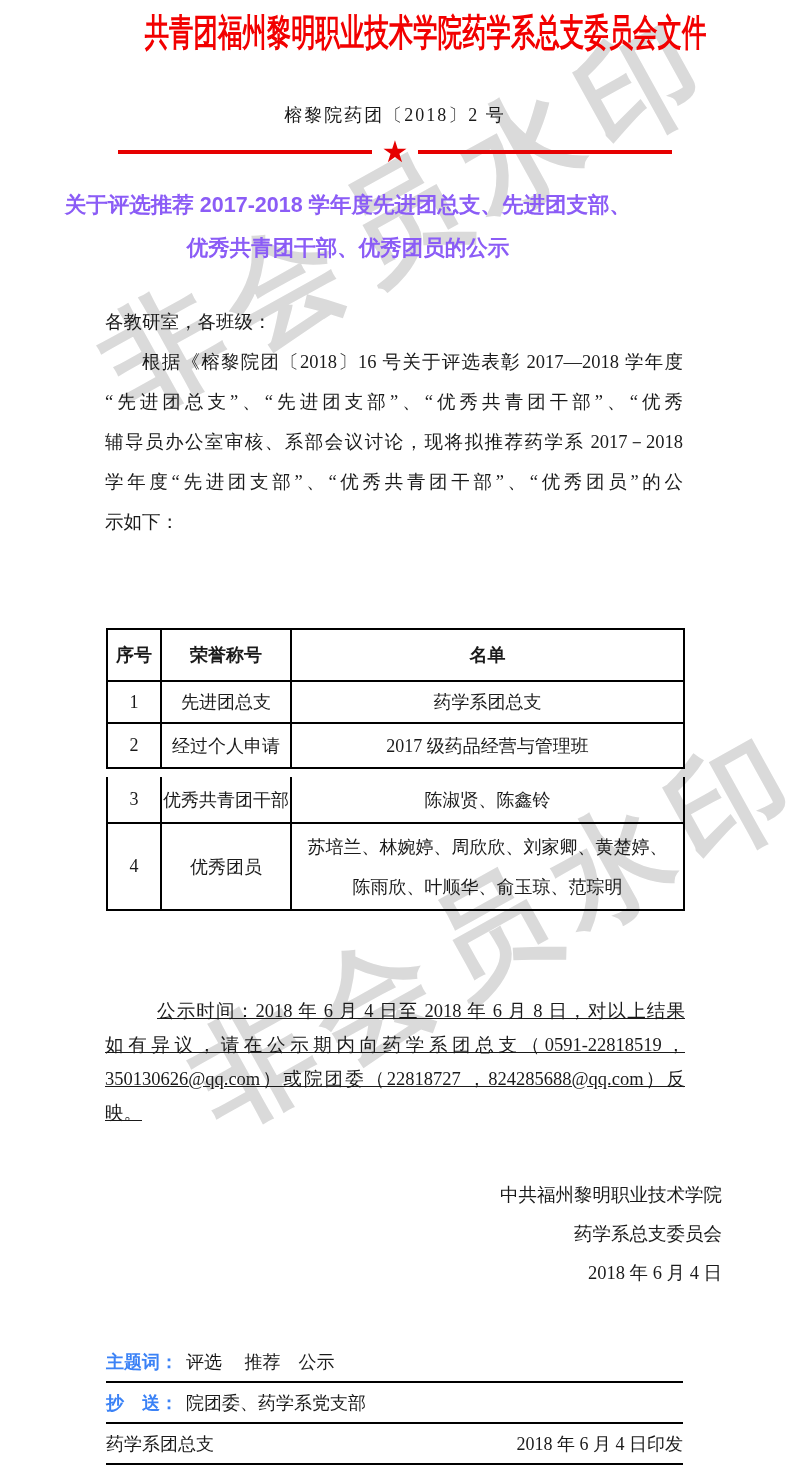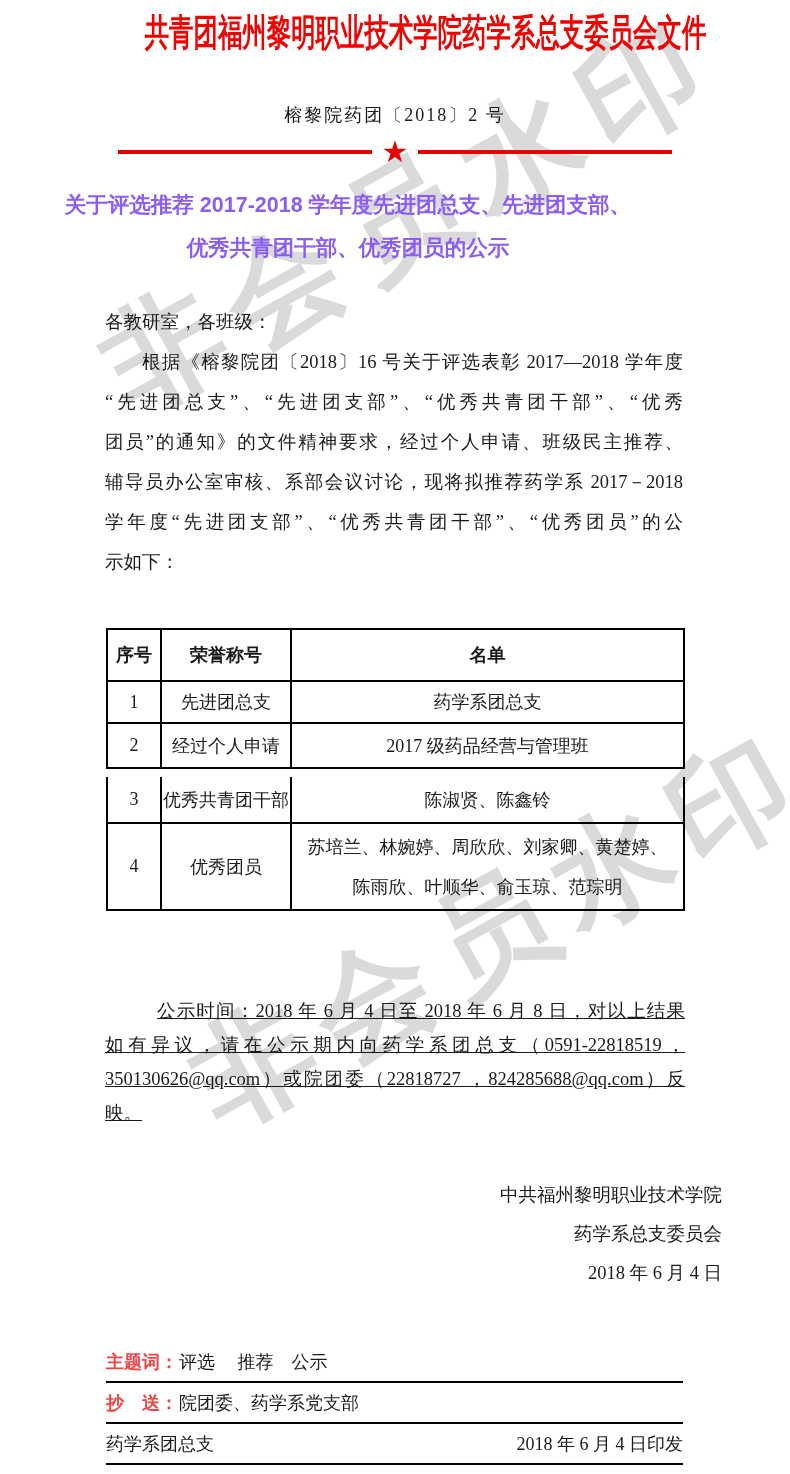--- a/index.html
+++ b/index.html
@@ -69,21 +69,21 @@
   .cline.jline { white-space:normal; }
   .ind-pub { text-indent:52px; }
   .signature {
     position:absolute; top:1176px; left:390px; width:332px;
     text-align:right; font-size:18.5px; line-height:39px;
   }
   .footer { position:absolute; top:1342px; left:106px; width:577px; font-size:18px; }
   .frow { display:flex; align-items:center; height:39px; border-bottom:2px solid #000; }
   .flabel {
     font-family:"Liberation Sans","DejaVu Sans",sans-serif;
-    font-weight:bold; margin-right:1px; color:#ef4444;
+    font-weight:bold; margin-right:8px; color:#3b82f6;
   }
   .frow-last { justify-content:space-between; }
 </style>
 </head>
 <body>
 
 <div class="page">
 
   <div class="wm wm1">非会员水印</div>
   <div class="wm wm2">非会员水印</div>
@@ -104,21 +104,20 @@
 
     <div class="doc-title">
       <div>关于评选推荐 2017-2018 学年度先进团总支、先进团支部、</div>
       <div>优秀共青团干部、优秀团员的公示</div>
     </div>
 
     <div class="body-block">
       <div class="bline">各教研室，各班级：</div>
       <div class="bline jline ind2">根据《榕黎院团〔2018〕16 号关于评选表彰 2017—2018 学年度</div>
       <div class="bline jline">“先进团总支”、“先进团支部”、“优秀共青团干部”、“优秀</div>
-      <div class="bline jline">团员”的通知》的文件精神要求，经过个人申请、班级民主推荐、</div>
       <div class="bline jline">辅导员办公室审核、系部会议讨论，现将拟推荐药学系 2017－2018</div>
       <div class="bline jline">学年度“先进团支部”、“优秀共青团干部”、“优秀团员”的公</div>
       <div class="bline">示如下：</div>
     </div>
 
     <table class="tbl tbl1">
       <colgroup>
           <col class="c1">
           <col class="c2">
           <col class="c3">

